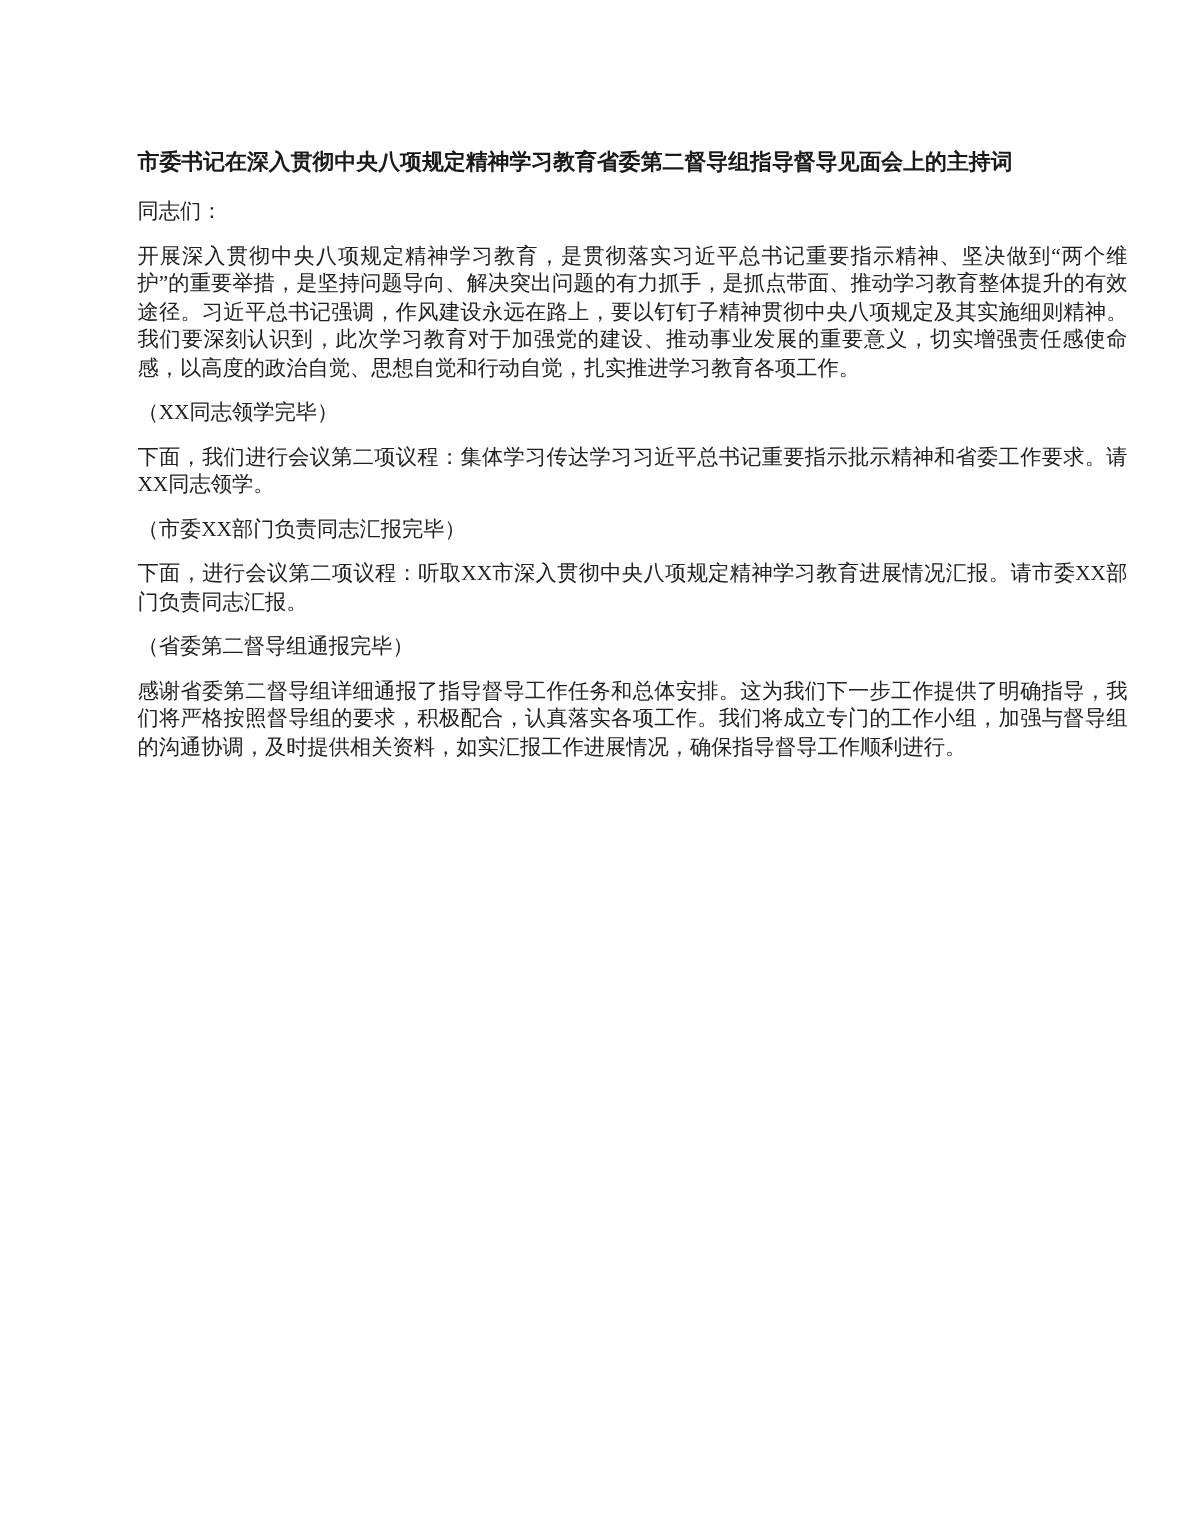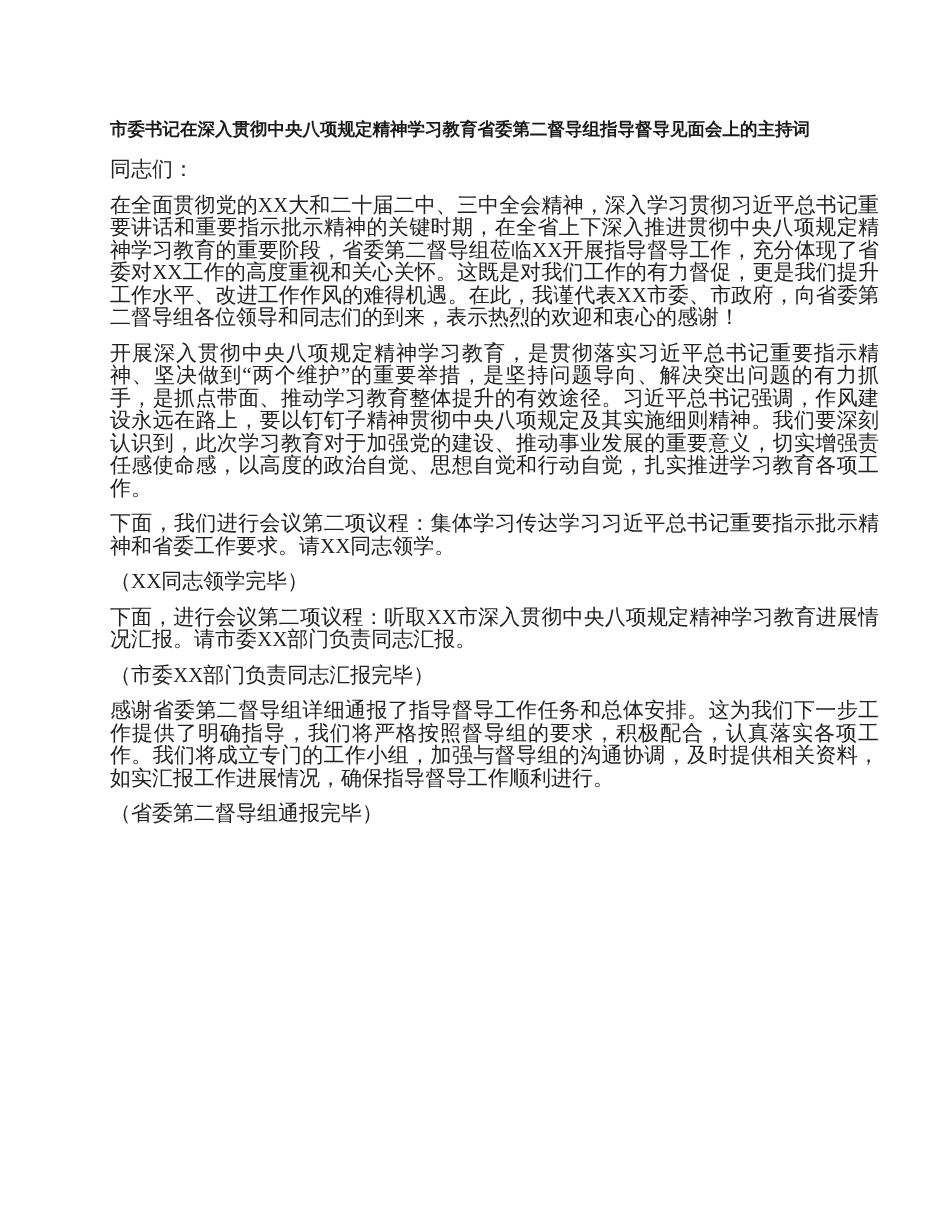--- a/index.html
+++ b/index.html
@@ -9,46 +9,45 @@
   body {
     width: 950px;
     height: 1230px;
     font-family: "Liberation Serif", serif;
     color: #212121;
     overflow: hidden;
   }
   .page {
     width: 950px;
     height: 1230px;
-    padding: 118px 71px 40px 110px;
+    padding: 118px 48px 40px 110px;
     background: #ffffff;
   }
   .doc-title {
     font-size: 17.5px;
     font-weight: bold;
     line-height: 23px;
     text-align: justify;
     margin-bottom: 17px;
     color: #1a1a1a;
   }
   .doc-paragraph {
-    font-size: 21px;
+    font-size: 17px;
     line-height: 22.5px;
     text-align: justify;
     text-justify: inter-ideograph;
     margin-bottom: 13px;
   }
 </style>
 </head>
 <body>
 
 <div class="page">
   <h1 class="doc-title">市委书记在深入贯彻中央八项规定精神学习教育省委第二督导组指导督导见面会上的主持词</h1>
   <p class="doc-paragraph">同志们：</p>
-  <p class="doc-paragraph">在全面贯彻党的XX大和二十届二中、三中全会精神，深入学习贯彻习近平总书记重要讲话和重要指示批示精神的关键时期，在全省上下深入推进贯彻中央八项规定精神学习教育的重要阶段，省委第二督导组莅临XX开展指导督导工作，充分体现了省委对XX工作的高度重视和关心关怀。这既是对我们工作的有力督促，更是我们提升工作水平、改进工作作风的难得机遇。在此，我谨代表XX市委、市政府，向省委第二督导组各位领导和同志们的到来，表示热烈的欢迎和衷心的感谢！</p>
   <p class="doc-paragraph">开展深入贯彻中央八项规定精神学习教育，是贯彻落实习近平总书记重要指示精神、坚决做到“两个维护”的重要举措，是坚持问题导向、解决突出问题的有力抓手，是抓点带面、推动学习教育整体提升的有效途径。习近平总书记强调，作风建设永远在路上，要以钉钉子精神贯彻中央八项规定及其实施细则精神。我们要深刻认识到，此次学习教育对于加强党的建设、推动事业发展的重要意义，切实增强责任感使命感，以高度的政治自觉、思想自觉和行动自觉，扎实推进学习教育各项工作。</p>
+  <p class="doc-paragraph">（XX同志领学完毕）</p>
   <p class="doc-paragraph">下面，我们进行会议第二项议程：集体学习传达学习习近平总书记重要指示批示精神和省委工作要求。请XX同志领学。</p>
-  <p class="doc-paragraph">（XX同志领学完毕）</p>
+  <p class="doc-paragraph">（市委XX部门负责同志汇报完毕）</p>
   <p class="doc-paragraph">下面，进行会议第二项议程：听取XX市深入贯彻中央八项规定精神学习教育进展情况汇报。请市委XX部门负责同志汇报。</p>
-  <p class="doc-paragraph">（市委XX部门负责同志汇报完毕）</p>
+  <p class="doc-paragraph">（省委第二督导组通报完毕）</p>
   <p class="doc-paragraph">感谢省委第二督导组详细通报了指导督导工作任务和总体安排。这为我们下一步工作提供了明确指导，我们将严格按照督导组的要求，积极配合，认真落实各项工作。我们将成立专门的工作小组，加强与督导组的沟通协调，及时提供相关资料，如实汇报工作进展情况，确保指导督导工作顺利进行。</p>
-  <p class="doc-paragraph">（省委第二督导组通报完毕）</p>
 </div>
 
 </body></html>

